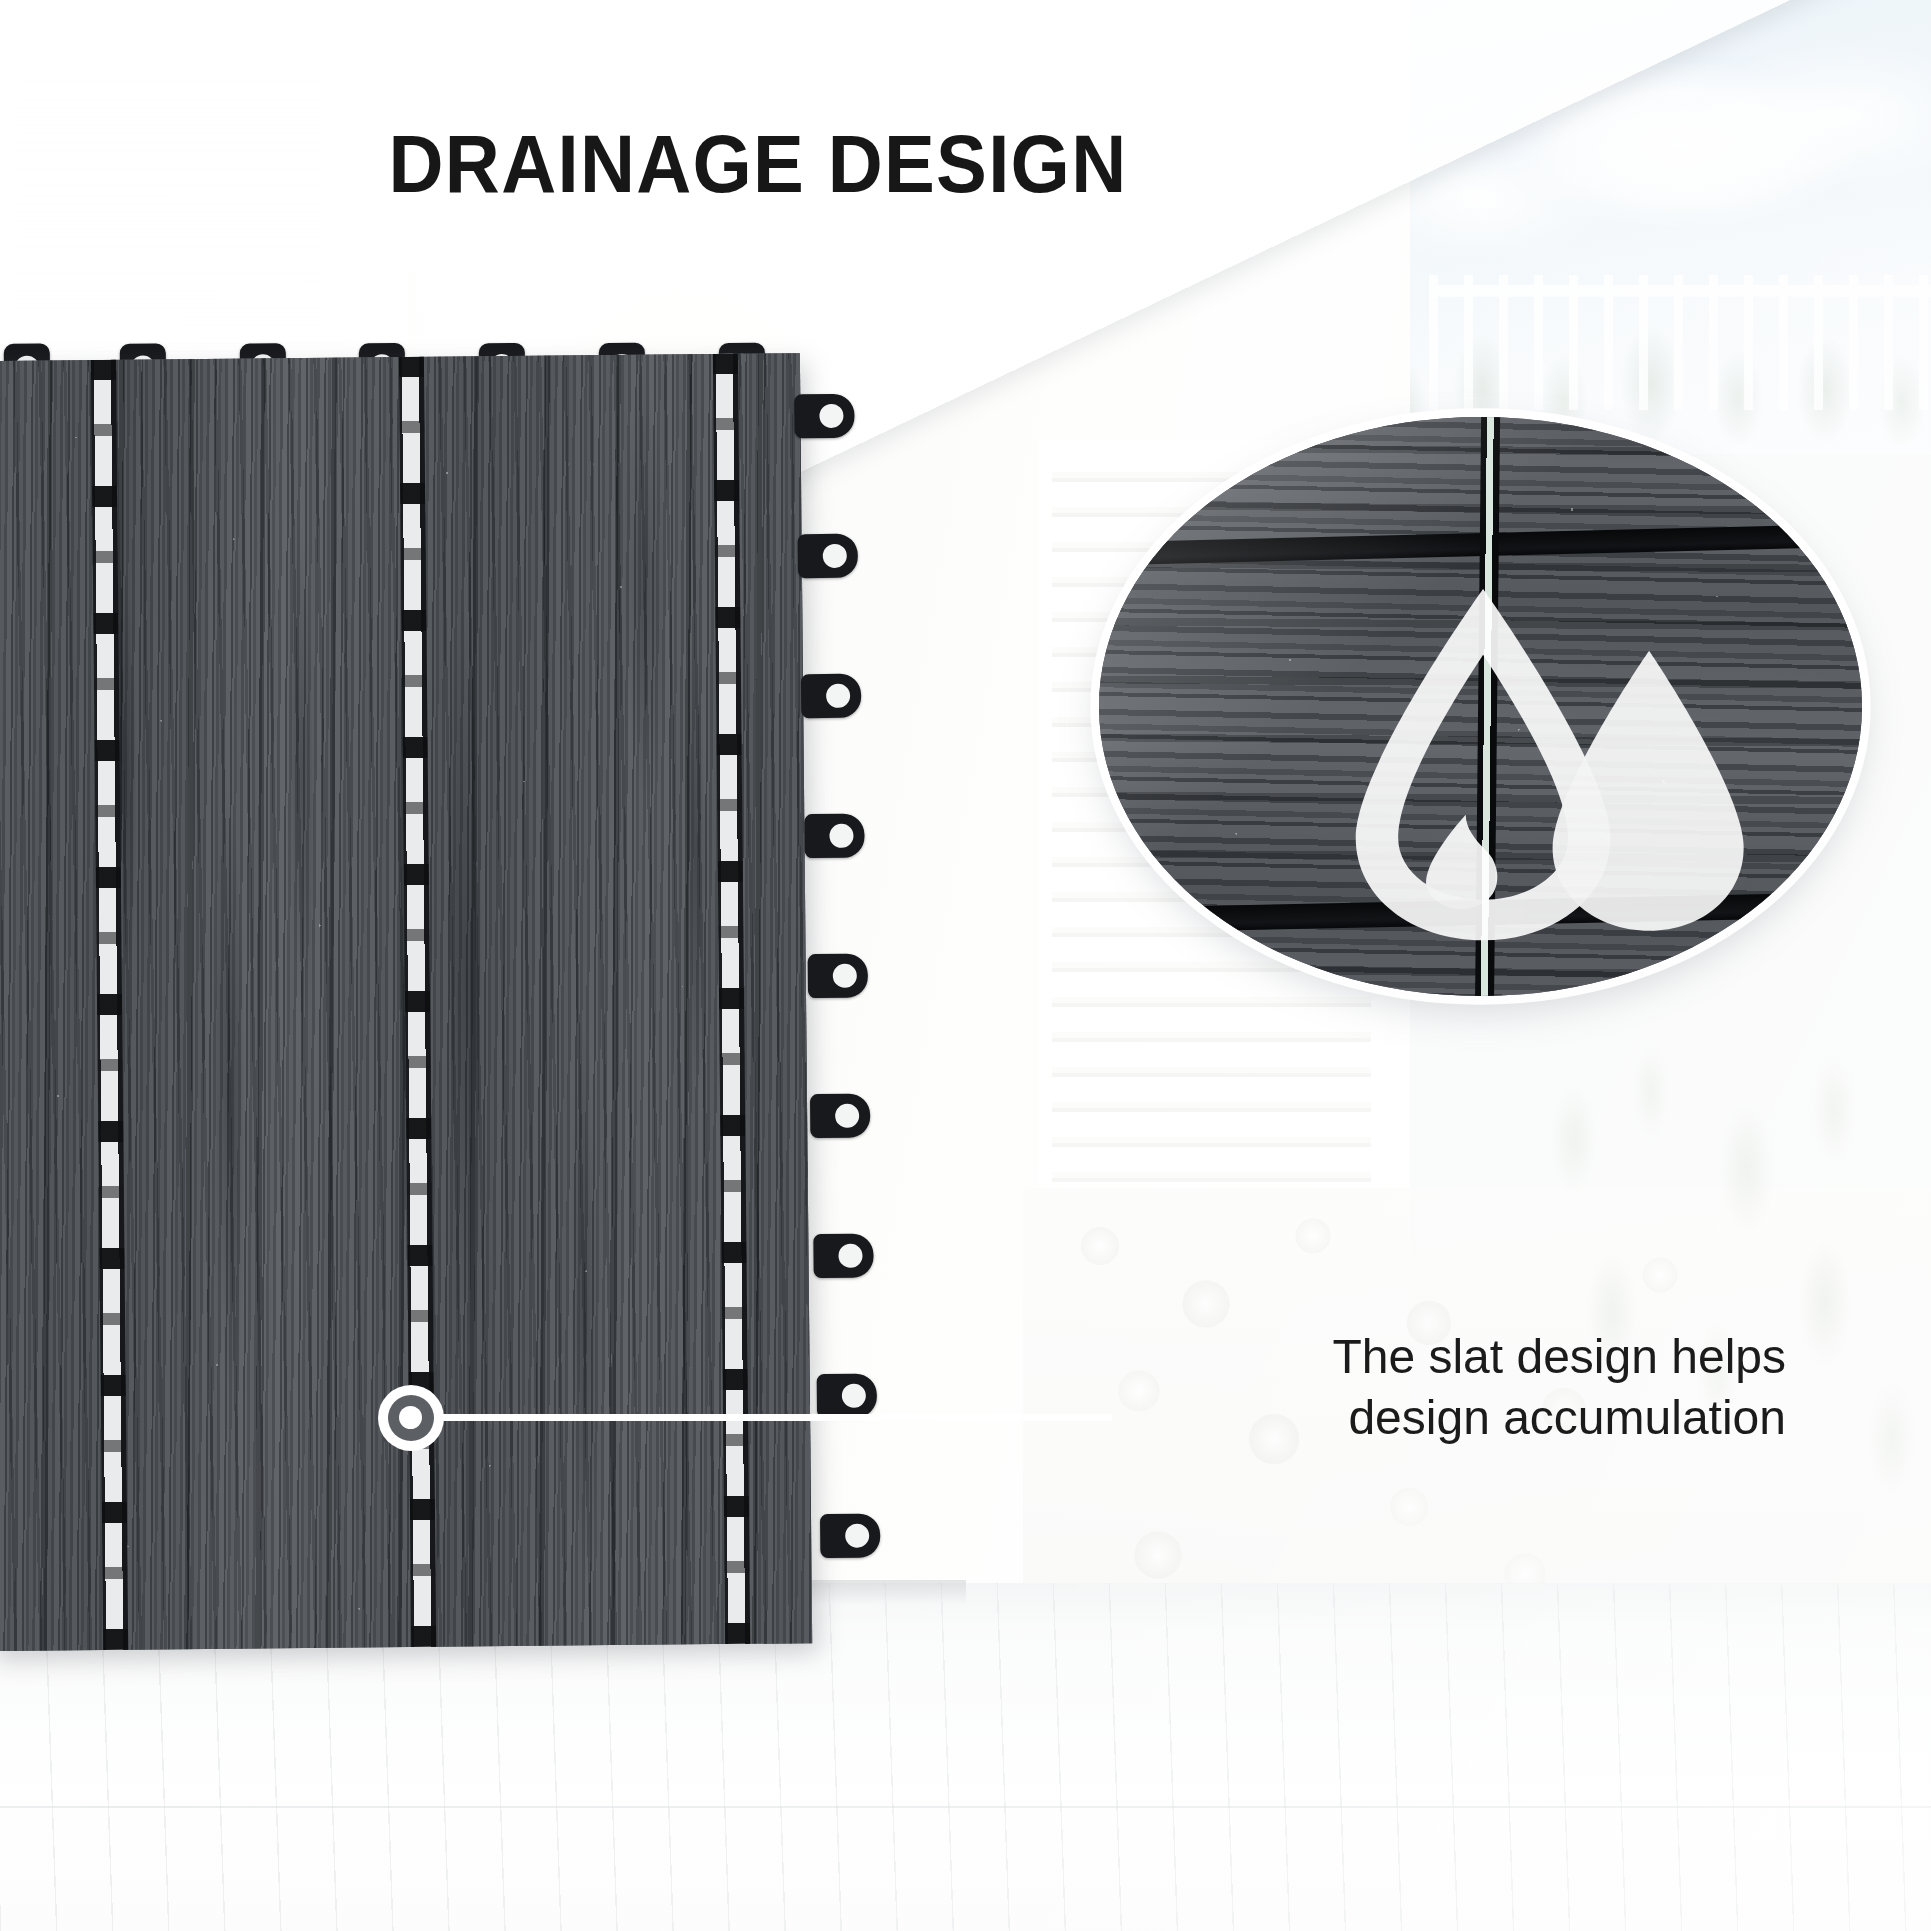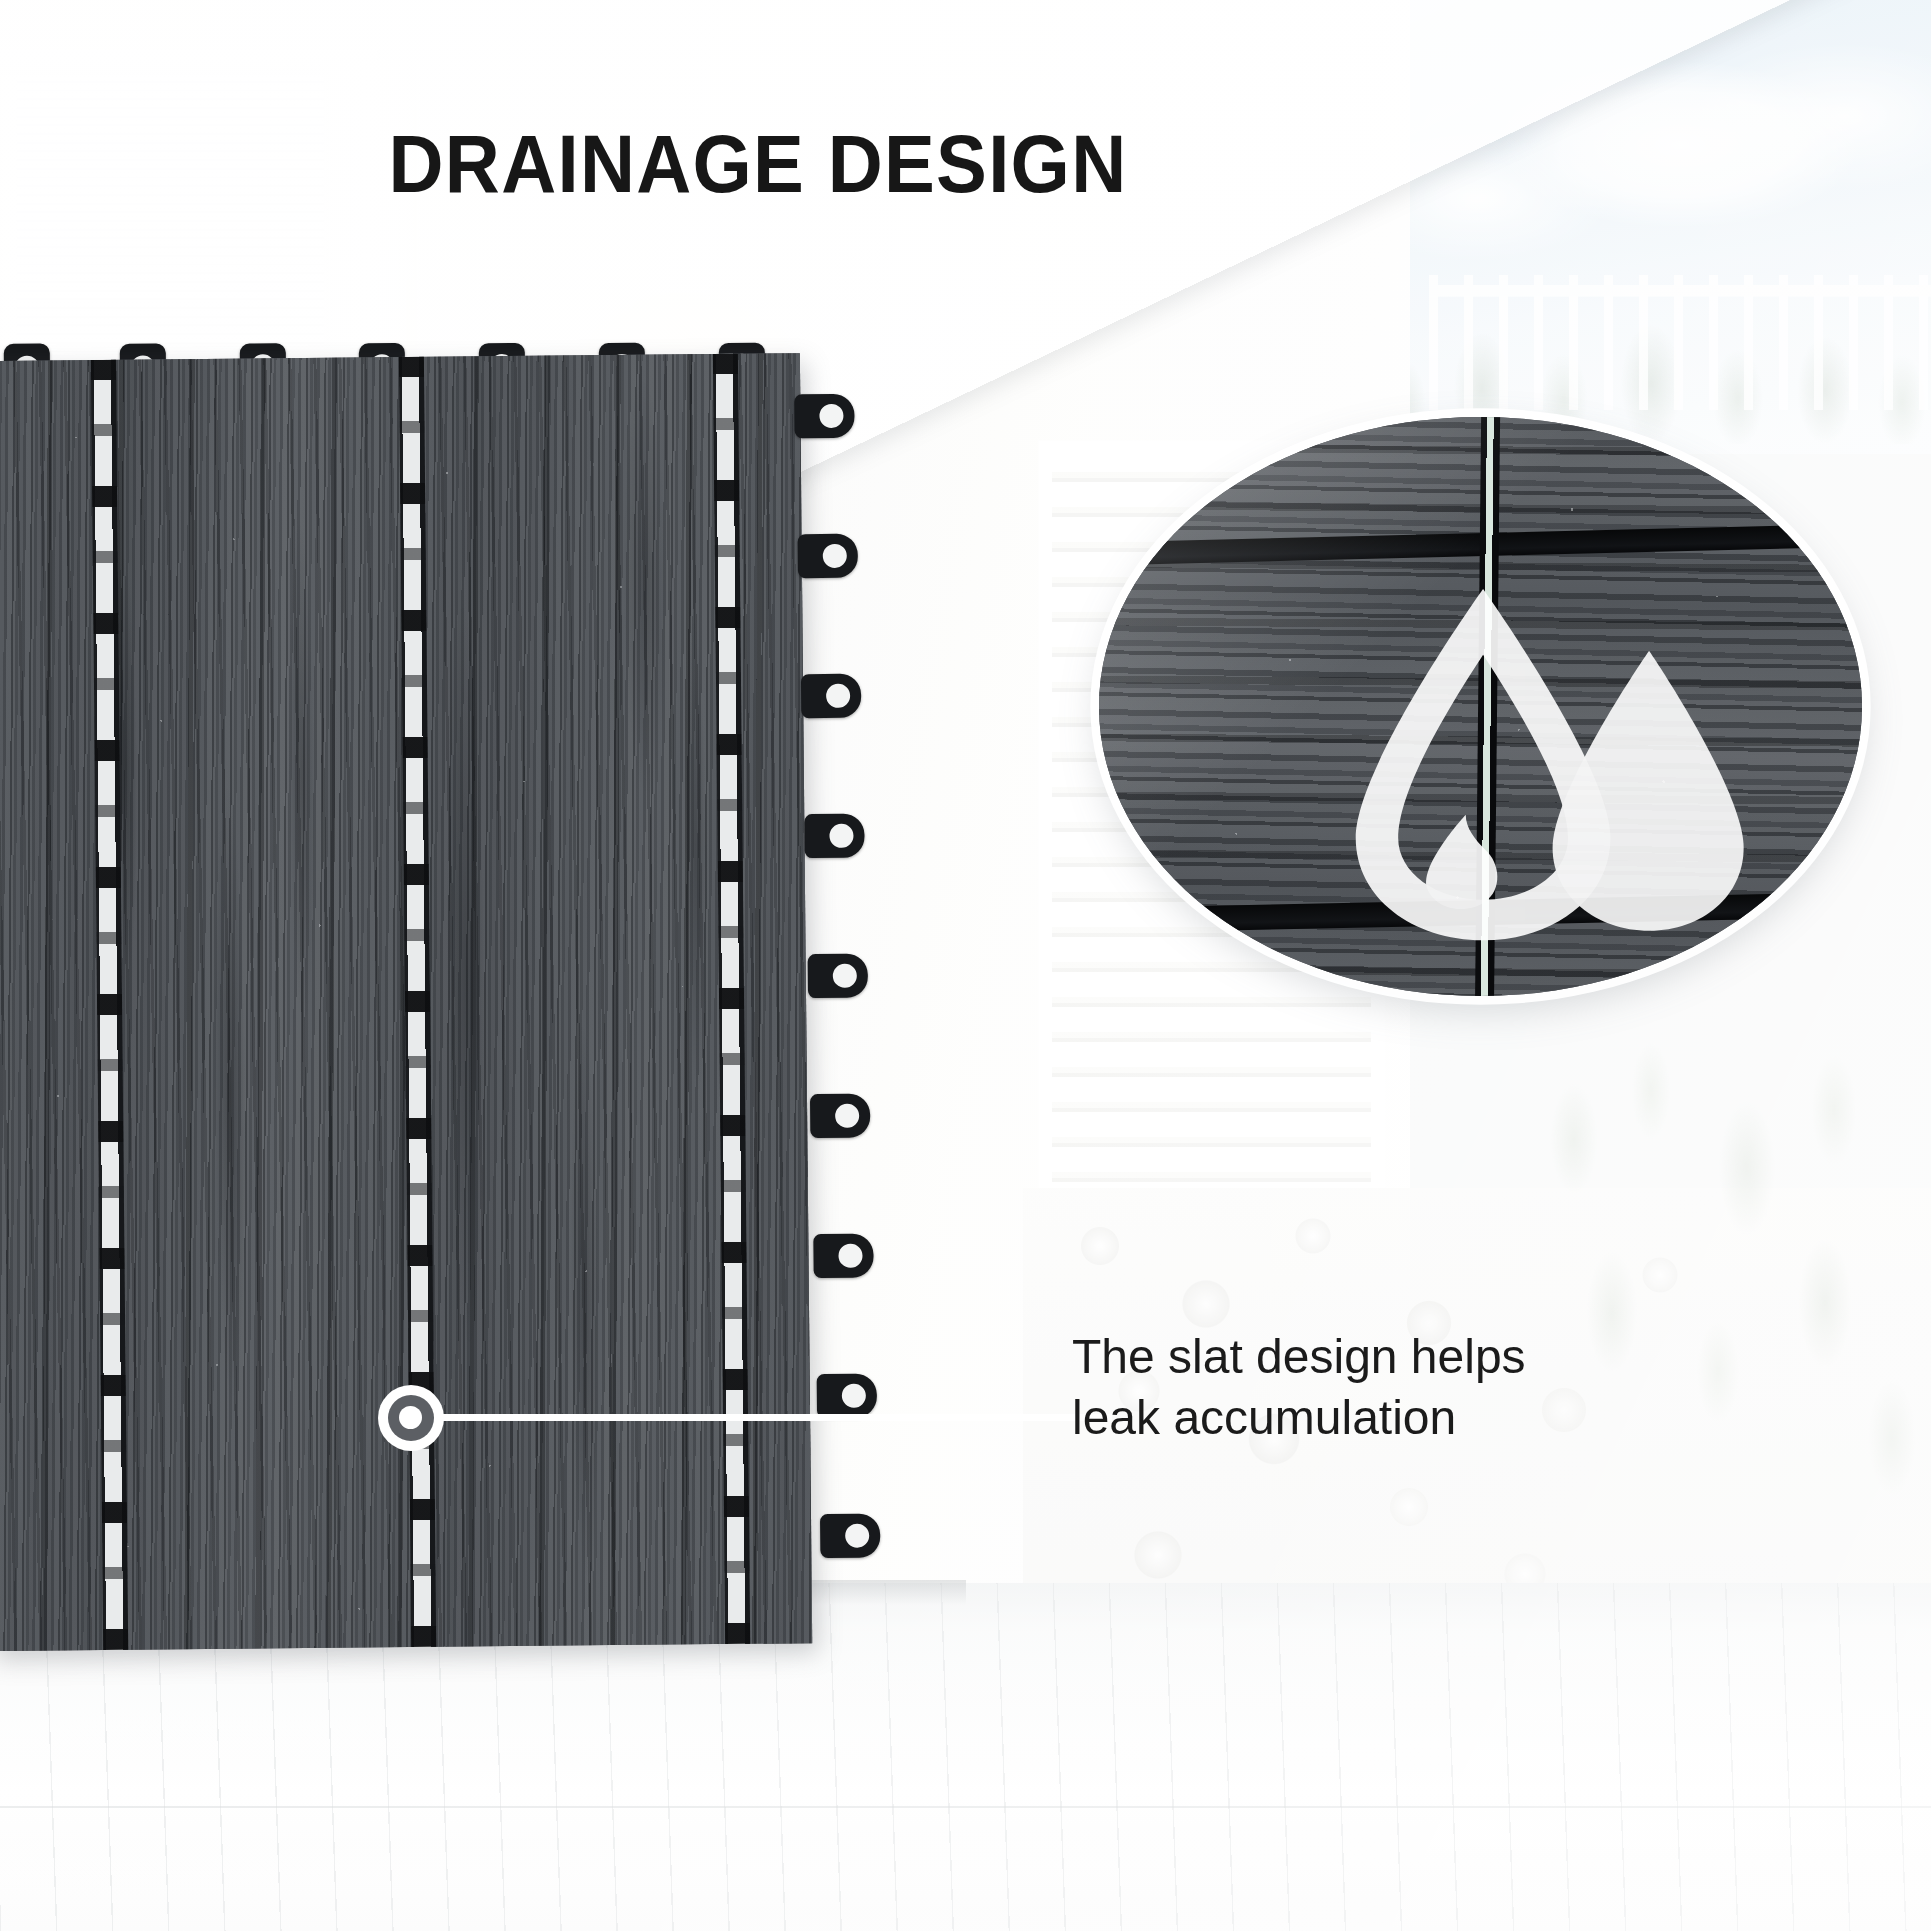--- a/index.html
+++ b/index.html
@@ -344,21 +344,21 @@
     opacity:.93;
   }
   .inset-sheen{
     position:absolute;inset:0;
     background:linear-gradient(135deg,rgba(255,255,255,.22) 0%,rgba(255,255,255,0) 38%);
   }
 
   
   .caption{
     position:absolute;left:1072px;top:1327px;width:714px;
-    text-align:left;
+    text-align:right;
     color:#1b1b1b;
     font-size:48px;
     line-height:1.27;
     font-family:"Liberation Sans", sans-serif;
   }
   .caption div{white-space:nowrap;}
 </style>
 </head>
 <body>
 
@@ -443,17 +443,17 @@
       <path d="M132 262 C132 262 84 314 92 338 C100 360 132 366 152 352 C170 340 168 312 152 298 C142 288 132 276 132 262 Z" fill="#ffffff" opacity="0.97"></path>
 
       <path d="M322 92 C322 92 222 236 222 296 C222 346 267 382 322 382 C377 382 420 346 420 296 C420 236 322 92 322 92 Z" fill="#ffffff" opacity="0.96"></path>
     </svg>
 
     <div class="inset-sheen"></div>
   </div>
 
   <div class="caption">
     <div>The slat design helps</div>
-    <div>leak accumulation</div>
+    <div>design accumulation</div>
   </div>
 
 </div>
 
 
 </body></html>

